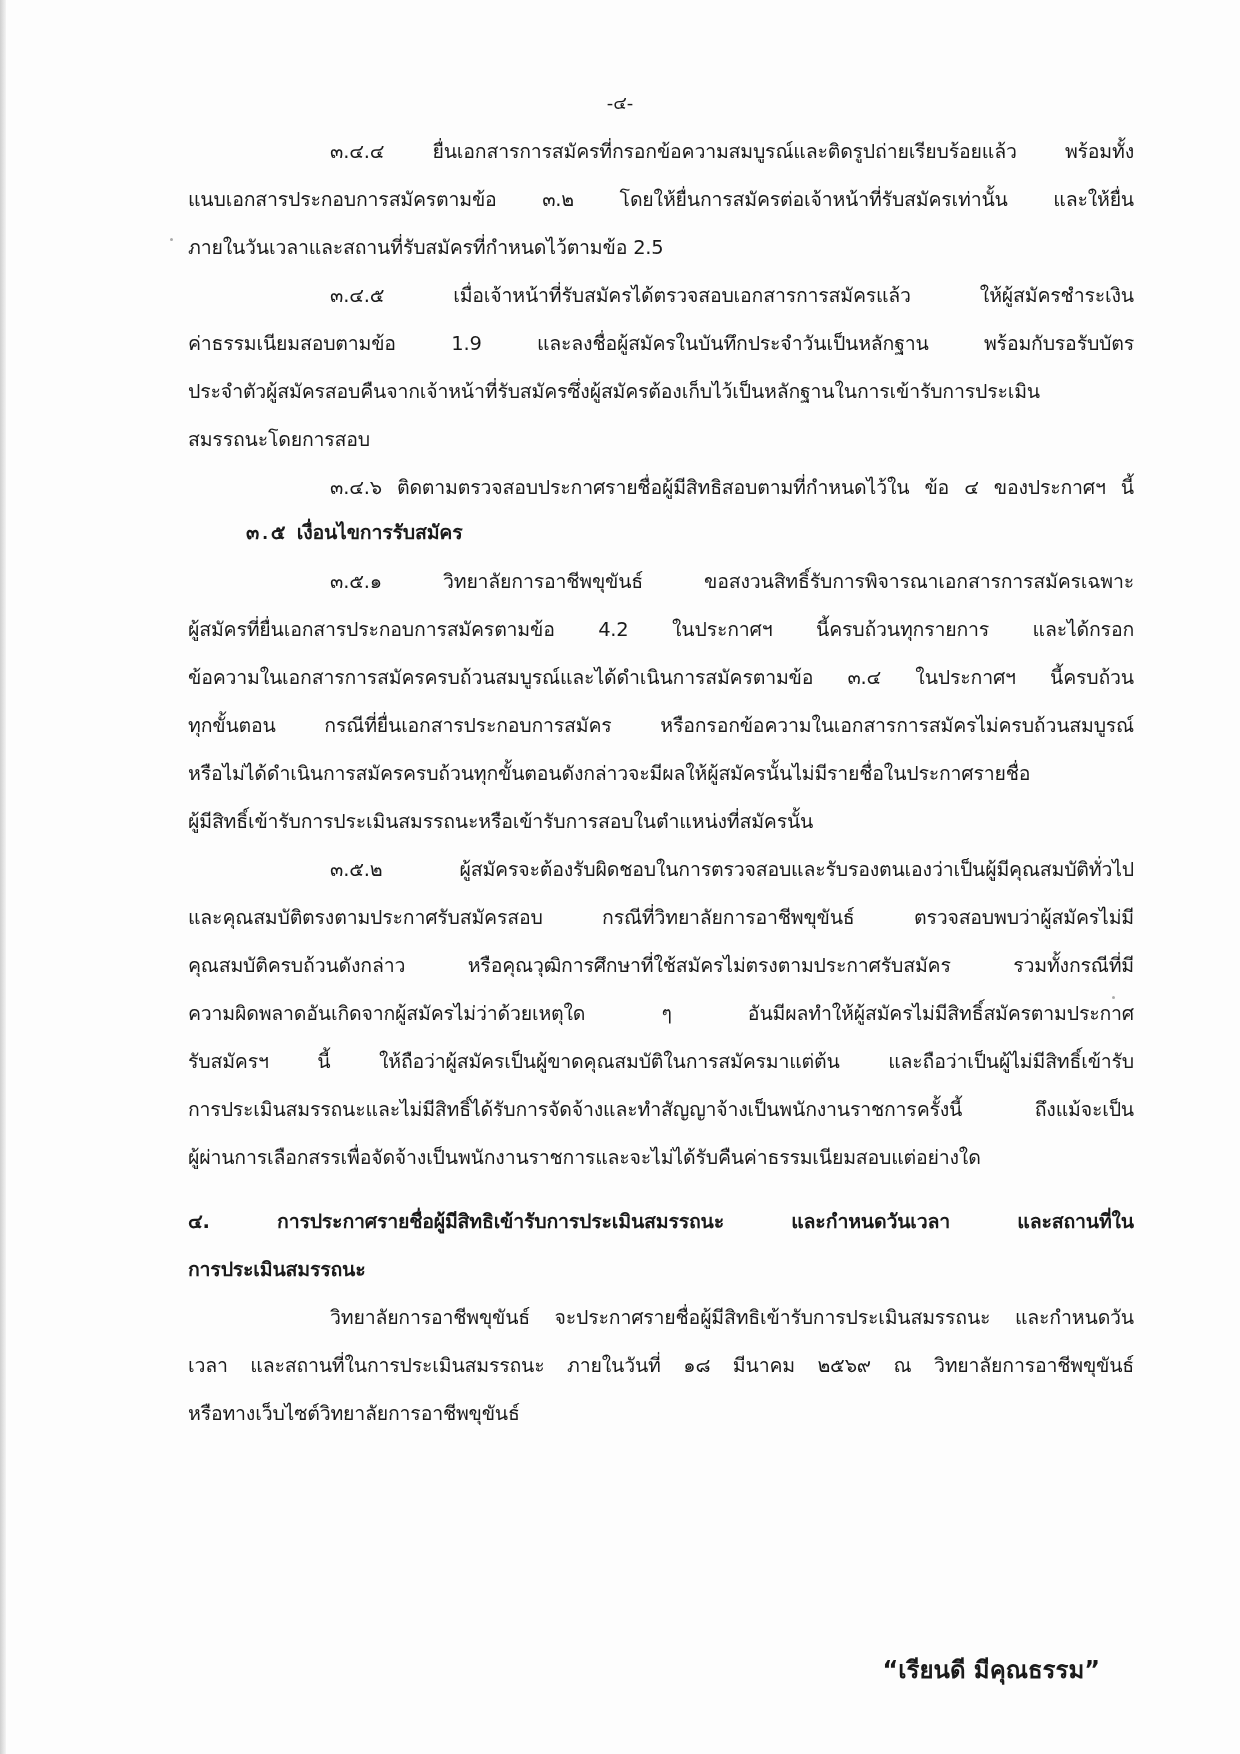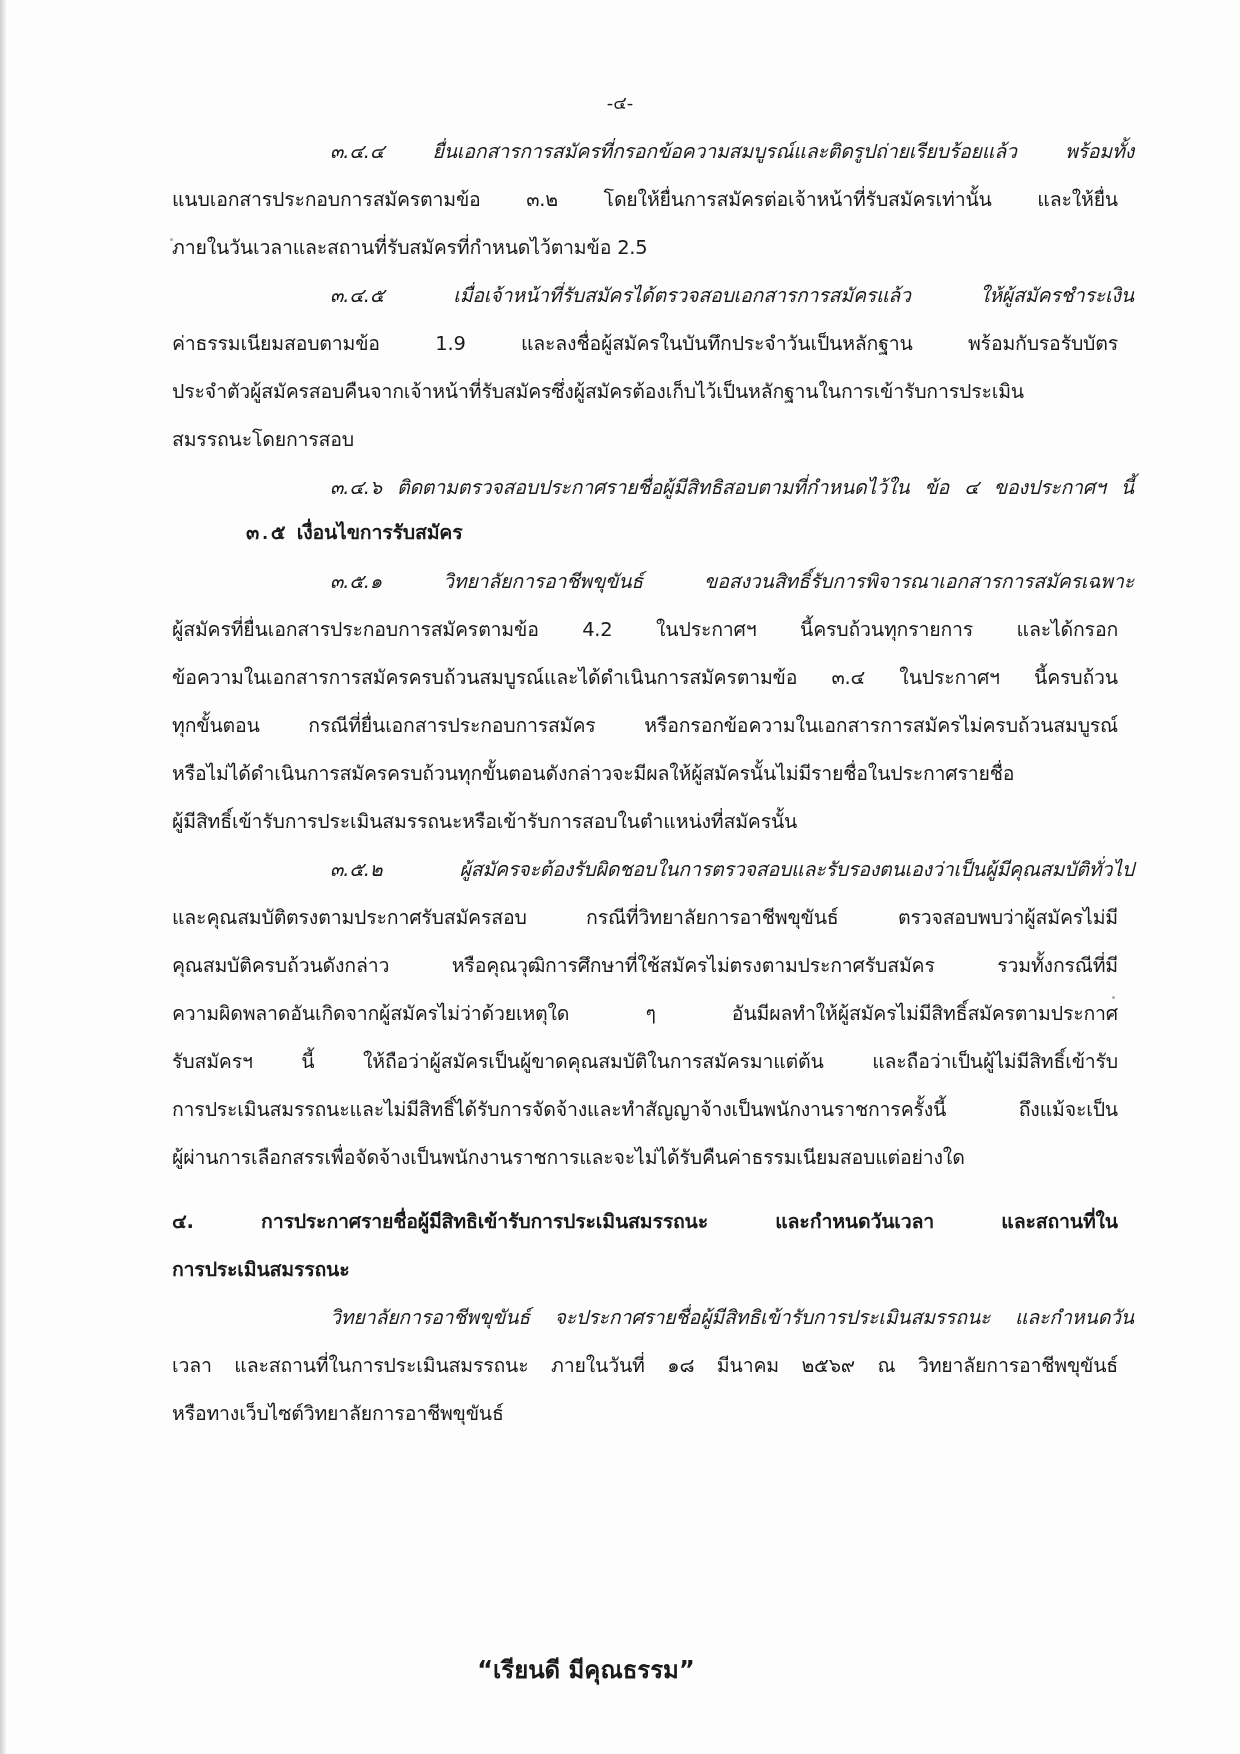--- a/index.html
+++ b/index.html
@@ -1,27 +1,27 @@
 <!DOCTYPE html>
 <html><head>
 <meta charset="utf-8">
 <style>
   html, body { margin:0; padding:0; }
   body { width:1240px; height:1754px; background:#fdfdfd; position:relative; overflow:hidden;
          font-family:"DejaVu Sans","Liberation Sans",sans-serif; color:#1a1a1a; }
   .scan-edge { position:absolute; left:0; top:0; width:6px; height:1754px;
                background:linear-gradient(to right,#cfcfcf,#f4f4f4); }
   .page-num { position:absolute; top:88px; left:0; width:1240px; text-align:center; font-size:18px; }
-  .ln { position:absolute; left:172px; width:946px; font-size:19.5px; line-height:24px; white-space:nowrap;
+  .ln { position:absolute; left:188px; width:946px; font-size:19.5px; line-height:24px; white-space:nowrap;
         letter-spacing:-0.2px; }
   .just { text-align:justify; text-align-last:justify; }
-  .ind1 { left:330px; width:804px;font-style:italic; }
+  .ind1 { left:330px; width:804px; }
   .ind2 { left:246px; width:888px;font-family:Liberation Mono, monospace; }
   .bold { font-weight:bold; }
-  .motto { position:absolute; top:1650px; left:0; width:1100px; text-align:center; font-size:24px; font-weight:bold;margin-left:36px; }
+  .motto { position:absolute; top:1650px; left:0; width:1100px; text-align:right; font-size:24px; font-weight:bold; }
   .speck { position:absolute; width:3px; height:3px; background:#aaa; border-radius:50%; }
 </style>
 </head>
 <body>
 
 <div class="scan-edge"></div>
 <div class="speck" style="left:170px;top:238px"></div>
 <div class="speck" style="left:1112px;top:996px"></div>
 
 <div class="page-num">-๔-</div>

